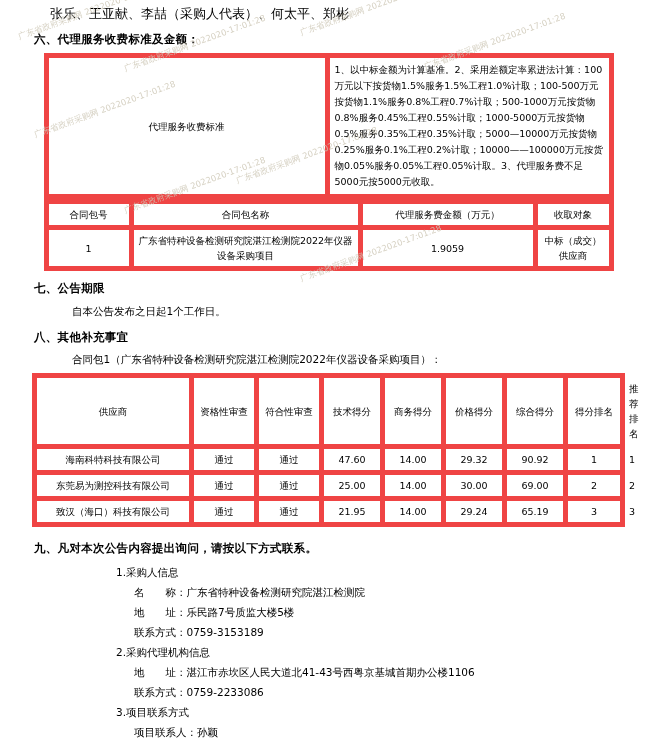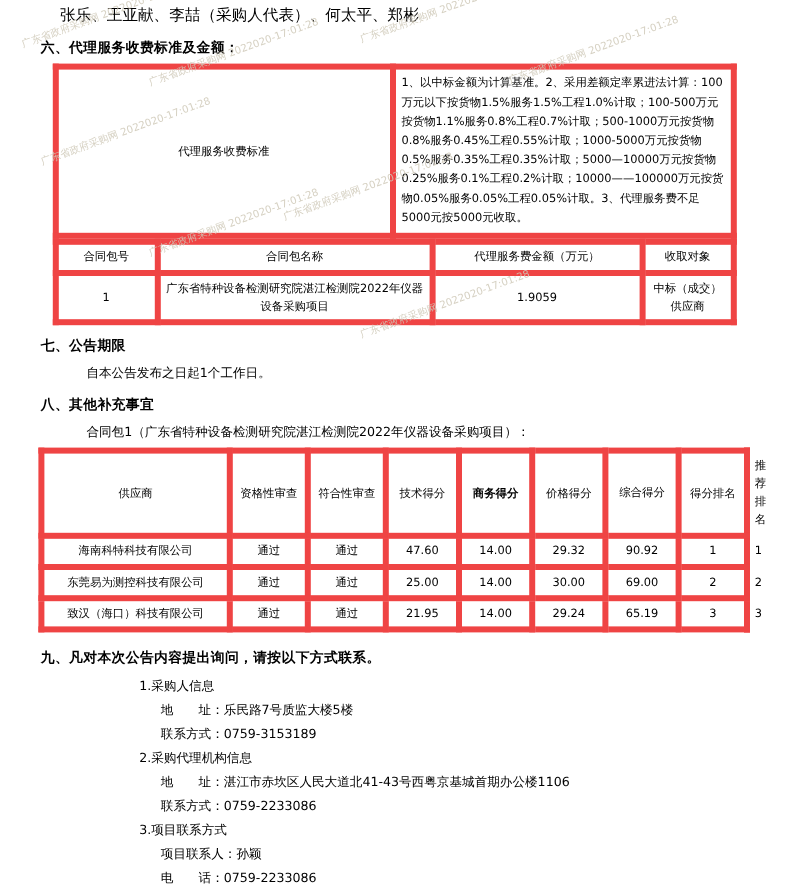--- a/index.html
+++ b/index.html
@@ -164,23 +164,23 @@
   <div class="section-title">八、其他补充事宜</div>
   <div class="pkg-note">合同包1（广东省特种设备检测研究院湛江检测院2022年仪器设备采购项目）：</div>
 
   <table class="doc supplier-table">
     <tbody>
         <tr>
       <td style="width:144px;">供应商</td>
       <td style="width:52px;">资格性审查</td>
       <td style="width:52px;">符合性审查</td>
       <td style="width:48px;">技术得分</td>
-      <td style="width:48px;font-weight:bold;">商务得分</td>
+      <td style="width:48px;">商务得分</td>
       <td style="width:48px;">价格得分</td>
-      <td style="width:48px;font-family:Liberation Serif, serif;">综合得分</td>
+      <td style="width:48px;">综合得分</td>
       <td style="width:44px;">得分排名</td>
       <td>推荐排名</td>
     </tr>
     <tr>
       <td class="name">海南科特科技有限公司</td>
       <td>通过</td>
       <td>通过</td>
       <td>47.60</td>
       <td>14.00</td>
       <td>29.32</td>
@@ -213,20 +213,23 @@
   </tbody>
     </table>
 
   <div class="section-title" style="margin-top:14px;">九、凡对本次公告内容提出询问，请按以下方式联系。</div>
 
   <div class="contact-block">
     <div class="contact-head">
       <span>1.</span><span>采购人信息</span>
     </div>
     <div class="contact-row">
+      <span>名　　称：</span><span>广东省特种设备检测研究院湛江检测院</span>
+    </div>
+    <div class="contact-row">
       <span>地　　址：</span><span>乐民路7号质监大楼5楼</span>
     </div>
     <div class="contact-row">
       <span>联系方式：</span><span>0759-3153189</span>
     </div>
 
     <div class="contact-head">
       <span>2.</span><span>采购代理机构信息</span>
     </div>
     <div class="contact-row">

